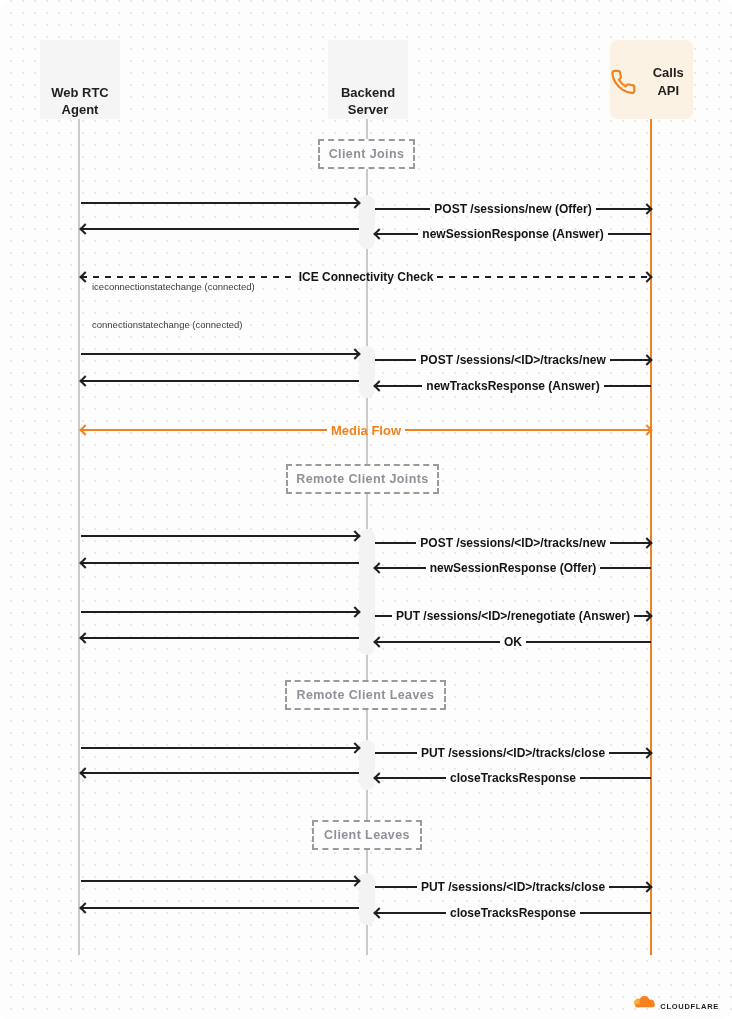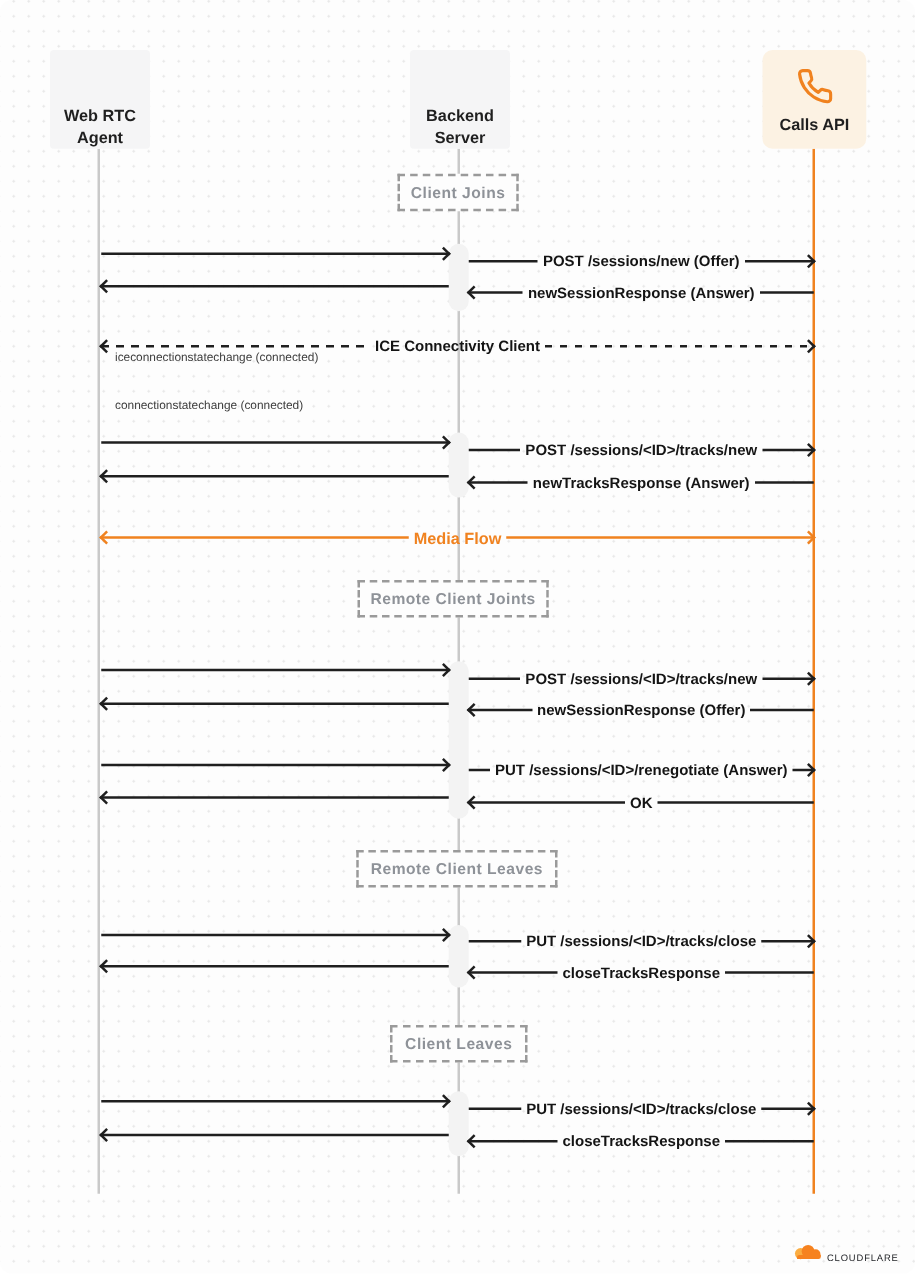--- a/index.html
+++ b/index.html
@@ -14,21 +14,21 @@
   }
   
   .actor{
     position:absolute;top:40px;height:79px;width:80px;z-index:4;
     display:flex;align-items:center;justify-content:center;text-align:center;
     font-size:13px;font-weight:bold;color:#1F1F1F;line-height:1.35;
   }
   .actor.gray{background:#F5F5F6;border-radius:3px;align-items:flex-end;}
   .actor.calls{
     width:83px;background:#FCF2E3;border-radius:8px;
-    flex-direction:column;gap:7px;padding-top:4px;
+    flex-direction:row;gap:7px;padding-top:4px;
   }
   .actor.calls svg{display:block;}
   
   .life{position:absolute;top:119px;height:836px;width:2px;background:#C9C9C9;z-index:1;}
   .life.orange{background:#F0821F;}
   
   .act{position:absolute;left:359px;width:16px;background:#F3F3F3;border-radius:8px;z-index:2;}
   
   .phase{
     position:absolute;height:30px;z-index:3;
@@ -45,21 +45,21 @@
   .ch.l{transform:rotate(-135deg);margin-right:-8px;}
   .arr.dashed .ln{height:2.4px;background:repeating-linear-gradient(90deg,#1F1F1F 0 6px,transparent 6px 12px);}
   .arr.media .ln{height:2.6px;background:#F0821F;}
   .arr.media .ch{border-color:#F0821F;}
   .arr.media .lbl{color:#F0821F;font-size:13px;}
   
   .evt{position:absolute;z-index:3;font-size:9.5px;color:#3C3C3C;white-space:nowrap;}
   
   .title{position:absolute;left:14px;top:987px;font-size:16.5px;font-weight:bold;color:#2B2B2B;letter-spacing:.2px;z-index:5;}
   .logo{position:absolute;right:13px;top:992px;display:flex;align-items:center;gap:3px;z-index:5;}
-  .brand{font-size:7.5px;font-weight:normal;letter-spacing:.7px;color:#1B1D21;margin-top:10px;}
+  .brand{font-size:7.5px;font-weight:bold;letter-spacing:.7px;color:#1B1D21;margin-top:10px;}
 </style>
 </head>
 <body>
 
 <div class="card">
 
   <div class="life" style="left:78px"></div>
   <div class="life" style="left:366px"></div>
   <div class="life orange" style="left:650px"></div>
 
@@ -113,21 +113,21 @@
     <span class="ln"></span>
   </div>
   <div class="arr" style="top:221px;left:81px;width:278px">
     <span class="ch l"></span>
       <span class="ln"></span>
   </div>
 
   <div class="arr dashed" style="top:269px;left:81px;width:570px">
     <span class="ch l"></span>
       <span class="ln"></span>
-    <span class="lbl">ICE Connectivity Client</span>
+    <span class="lbl">ICE Connectivity Check</span>
     <span class="ln"></span>
       <span class="ch r"></span>
   </div>
   <span class="evt" style="left:92px;top:281px">iceconnectionstatechange (connected)</span>
 
   <span class="evt" style="left:92px;top:319px">connectionstatechange (connected)</span>
 
   <div class="arr" style="top:346px;left:81px;width:278px">
     <span class="ln"></span>
       <span class="ch r"></span>

